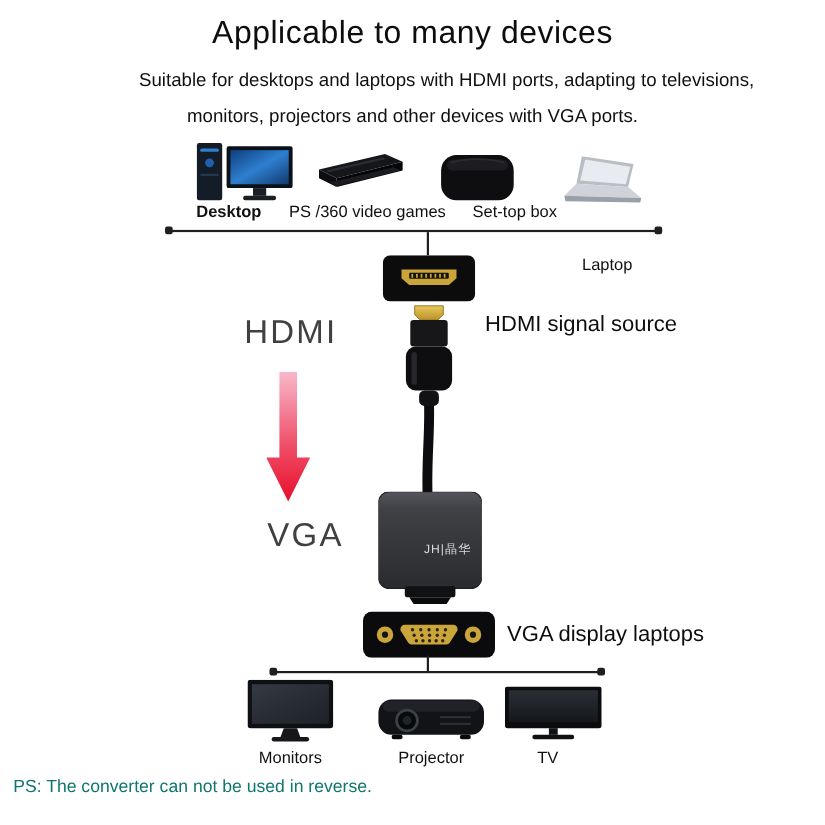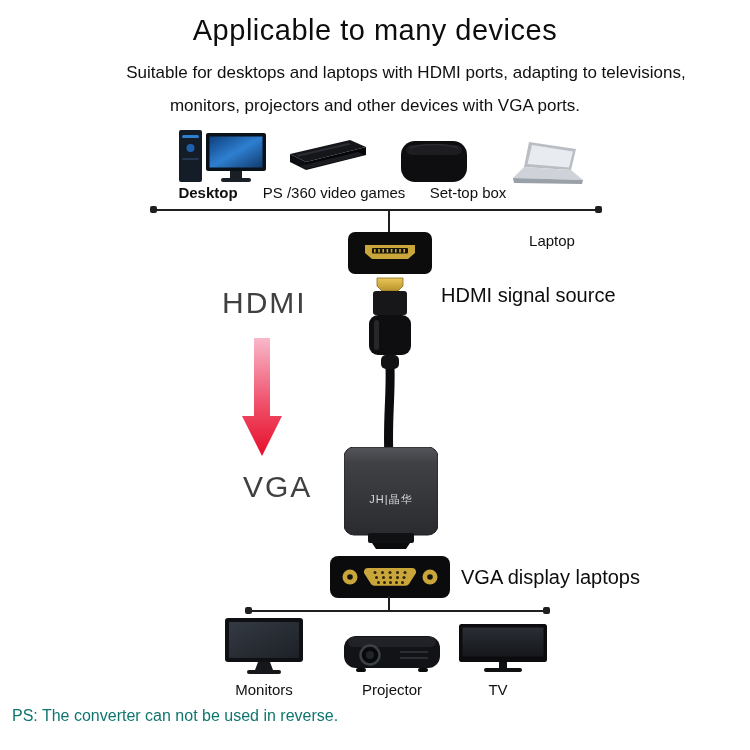--- a/index.html
+++ b/index.html
@@ -146,21 +146,21 @@
           <stop offset="0" stop-color="#55565b"></stop>
             <stop offset="0.18" stop-color="#404145"></stop>
             <stop offset="1" stop-color="#2a2b2f"></stop>
         </linearGradient>
       </defs>
       <rect x="0" y="0" width="94" height="88" rx="10" fill="url(#g-adp)" stroke="#1d1e21" stroke-width="1"></rect>
       <rect x="24" y="86" width="46" height="10" rx="2" fill="#101113"></rect>
       <polygon points="28,96 66,96 62,102 32,102" fill="#0a0b0c"></polygon>
     </svg>
   </div>
-  <div class="abs brand" style="left:344px; top:492px; width:94px;">JH|晶华</div>
+  <div class="abs brand" style="left:344px; top:492px; width:94px;padding-left:16px;">JH|晶华</div>
 
   <div class="abs" style="left:330px; top:556px; width:120px; height:42px;">
     <svg width="120" height="42" viewBox="0 0 120 42">
       <rect width="120" height="42" rx="8" fill="#0b0b0d"></rect>
       <circle cx="20" cy="21" r="7.5" fill="#c9a53a"></circle>
         <circle cx="20" cy="21" r="2.8" fill="#141414"></circle>
       <circle cx="100" cy="21" r="7.5" fill="#c9a53a"></circle>
         <circle cx="100" cy="21" r="2.8" fill="#141414"></circle>
       <path d="M38,12 h44 a4,4 0 0 1 4,4 v1 l-7,11 a4,4 0 0 1 -3.2,1.8 h-31.6 a4,4 0 0 1 -3.2,-1.8 l-7,-11 v-1 a4,4 0 0 1 4,-4 z" fill="#c9a53a"></path>
       <g fill="#2a230f">

